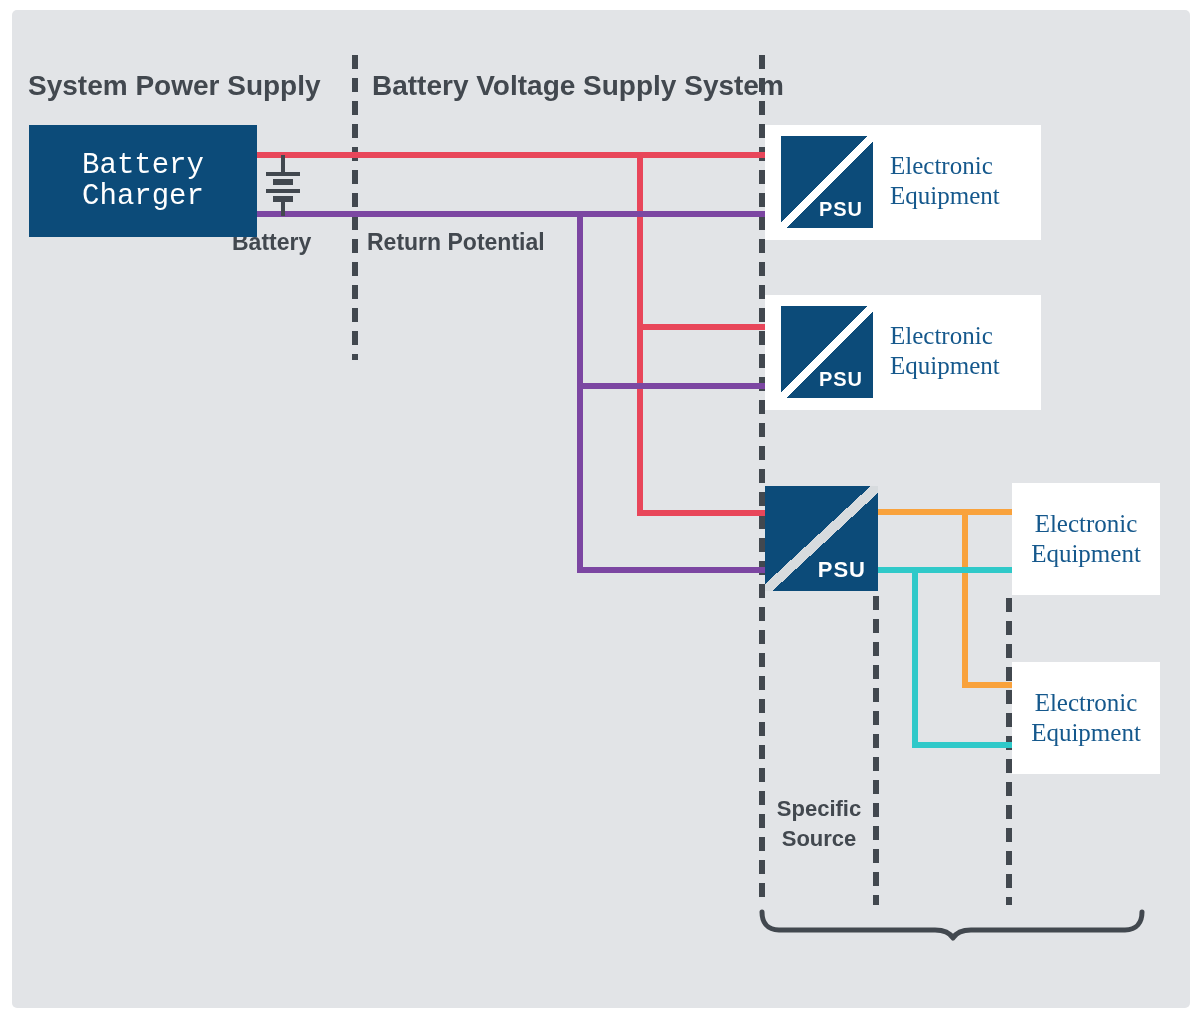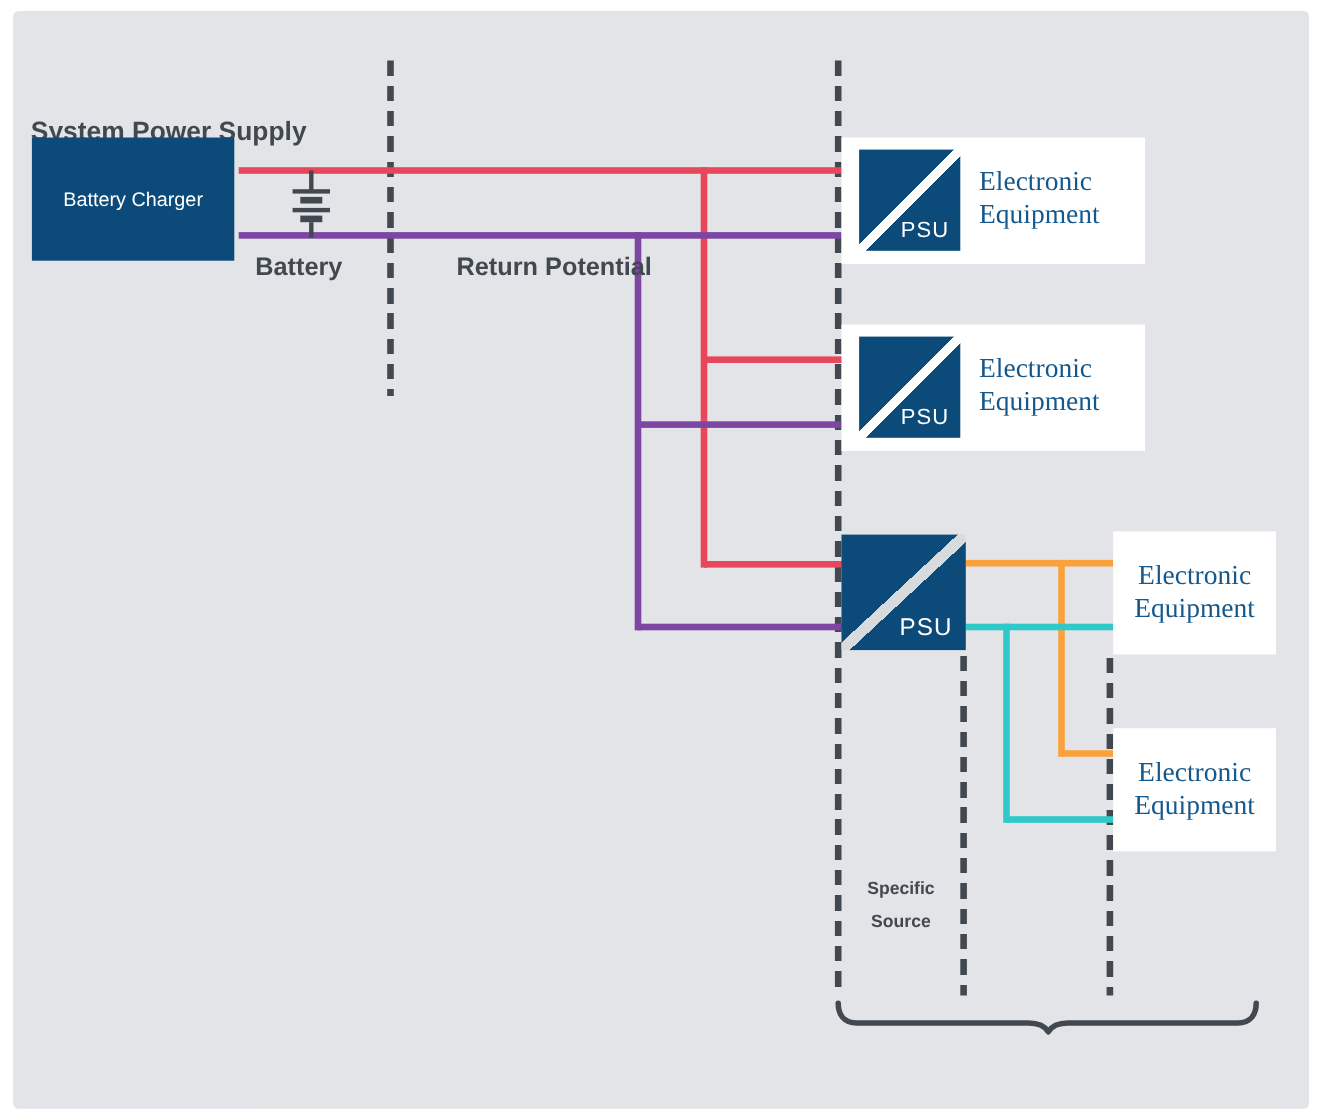--- a/index.html
+++ b/index.html
@@ -1,54 +1,55 @@
 <!DOCTYPE html>
 <html style="--page-bg: #ffffff; --panel-bg: #e2e4e7; --node-navy: #0c4b79; --card-white: #ffffff; --wire-red: #e8465a; --wire-purple: #7c46a2; --wire-orange: #f9a23c; --wire-teal: #2fc9c9; --label-dark: #42484f; --equipment-blue: #15588c; --psu3-diagonal: #d7dbde;"><head>
 <meta charset="utf-8">
 <style>
   html,body{margin:0;padding:0;background:#fff;}
   .canvas{position:relative;width:1200px;height:1018px;background:var(--page-bg,#fff);
           font-family:"Liberation Sans",sans-serif;overflow:hidden;}
   .abs{position:absolute;}
   .panel{left:12px;top:10px;width:1178px;height:998px;background:var(--panel-bg,#e2e4e7);border-radius:5px;}
-  .hdr{font-size:24px;font-weight:bold;color:var(--label-dark,#42484f);white-space:nowrap;margin-top:36px;}
+  .hdr{font-size:28px;font-weight:bold;color:var(--label-dark,#42484f);white-space:nowrap;}
   .sublbl{font-size:23px;font-weight:bold;color:var(--label-dark,#42484f);white-space:nowrap;}
   .vdash{width:6px;background:repeating-linear-gradient(to bottom,var(--label-dark,#42484f) 0 14px,transparent 14px 23px);}
   .wire{position:absolute;}
   .wire.red{background:var(--wire-red,#e8465a);}
   .wire.purple{background:var(--wire-purple,#7c46a2);}
   .wire.orange{background:var(--wire-orange,#f9a23c);}
   .wire.teal{background:var(--wire-teal,#2fc9c9);}
   .batpart{position:absolute;background:var(--label-dark,#42484f);}
-  .charger{left:29px;top:125px;width:184px;height:112px;background:var(--node-navy,#0c4b79);
+  .charger{left:29px;top:125px;width:228px;height:112px;background:var(--node-navy,#0c4b79);
            display:flex;align-items:center;justify-content:center;text-align:center;
-           color:#fff;font-size:18px;line-height:31px;}
+           color:#fff;font-size:29px;line-height:31px;font-family:Liberation Mono, monospace;}
   .card{background:var(--card-white,#fff);}
   .psu-sq{background:linear-gradient(to bottom right,
             var(--node-navy,#0c4b79) calc(50% - 4px),
             #ffffff calc(50% - 4px) calc(50% + 4px),
             var(--node-navy,#0c4b79) calc(50% + 4px));}
   .psu-sq.big{background:linear-gradient(to bottom right,
             var(--node-navy,#0c4b79) calc(50% - 5px),
             var(--psu3-diagonal,#d7dbde) calc(50% - 5px) calc(50% + 5px),
             var(--node-navy,#0c4b79) calc(50% + 5px));}
-  .psu-lbl{position:absolute;right:10px;bottom:7px;color:#fff;font-size:20px;letter-spacing:1px;}
+  .psu-lbl{position:absolute;right:10px;bottom:7px;color:#fff;font-size:20px;letter-spacing:1px;font-weight:bold;}
   .psu-sq.big .psu-lbl{right:12px;bottom:8px;font-size:22px;}
   .eq-text{color:var(--equipment-blue,#15588c);font-size:25px;line-height:30px;font-family:Liberation Serif, serif;}
   .center-col{display:flex;align-items:center;justify-content:center;text-align:center;}
-  .bot-lbl{font-size:16px;line-height:30px;font-weight:bold;color:var(--label-dark,#42484f);text-align:center;}
+  .bot-lbl{font-size:22px;line-height:30px;font-weight:bold;color:var(--label-dark,#42484f);text-align:center;}
   .brace path{fill:none;stroke:var(--label-dark,#42484f);stroke-width:5;stroke-linecap:round;stroke-linejoin:round;}
 </style>
 </head>
 <body>
 
 <div class="canvas">
   <div class="abs panel"></div>
 
   <div class="abs hdr" style="left:28px;top:70px;">System Power Supply</div>
+  <div class="abs hdr" style="left:372px;top:70px;">Battery Voltage Supply System</div>
 
   <div class="abs vdash" style="left:352px;top:55px;height:305px;"></div>
   <div class="abs vdash" style="left:759px;top:55px;height:850px;"></div>
   <div class="abs vdash" style="left:873px;top:596px;height:309px;"></div>
   <div class="abs vdash" style="left:1006px;top:598px;height:307px;"></div>
 
   <div class="wire red" style="left:217px;top:152px;width:548px;height:6px;"></div>
   <div class="wire red" style="left:637px;top:152px;width:6px;height:364px;"></div>
   <div class="wire red" style="left:640px;top:324px;width:127px;height:6px;"></div>
   <div class="wire red" style="left:640px;top:510px;width:127px;height:6px;"></div>
@@ -68,21 +69,21 @@
 
   <div>
     <div class="batpart" style="left:281px;top:155px;width:4px;height:18px;"></div>
     <div class="batpart" style="left:266px;top:172px;width:34px;height:4px;"></div>
     <div class="batpart" style="left:273px;top:179px;width:20px;height:6px;"></div>
     <div class="batpart" style="left:266px;top:189px;width:34px;height:4px;"></div>
     <div class="batpart" style="left:273px;top:196px;width:20px;height:6px;"></div>
     <div class="batpart" style="left:281px;top:202px;width:4px;height:14px;"></div>
   </div>
   <div class="abs sublbl" style="left:232px;top:229px;">Battery</div>
-  <div class="abs sublbl" style="left:367px;top:229px;margin-left:48px;">Return Potential</div>
+  <div class="abs sublbl" style="left:367px;top:229px;">Return Potential</div>
 
   <div class="abs charger">
     <span>Battery Charger</span>
   </div>
 
   <div class="abs card" style="left:765px;top:125px;width:276px;height:115px;"></div>
   <div class="abs psu-sq" style="left:781px;top:136px;width:92px;height:92px;">
     <span class="psu-lbl">PSU</span>
   </div>
   <div class="abs eq-text" style="left:890px;top:151px;width:150px;">Electronic Equipment</div>

